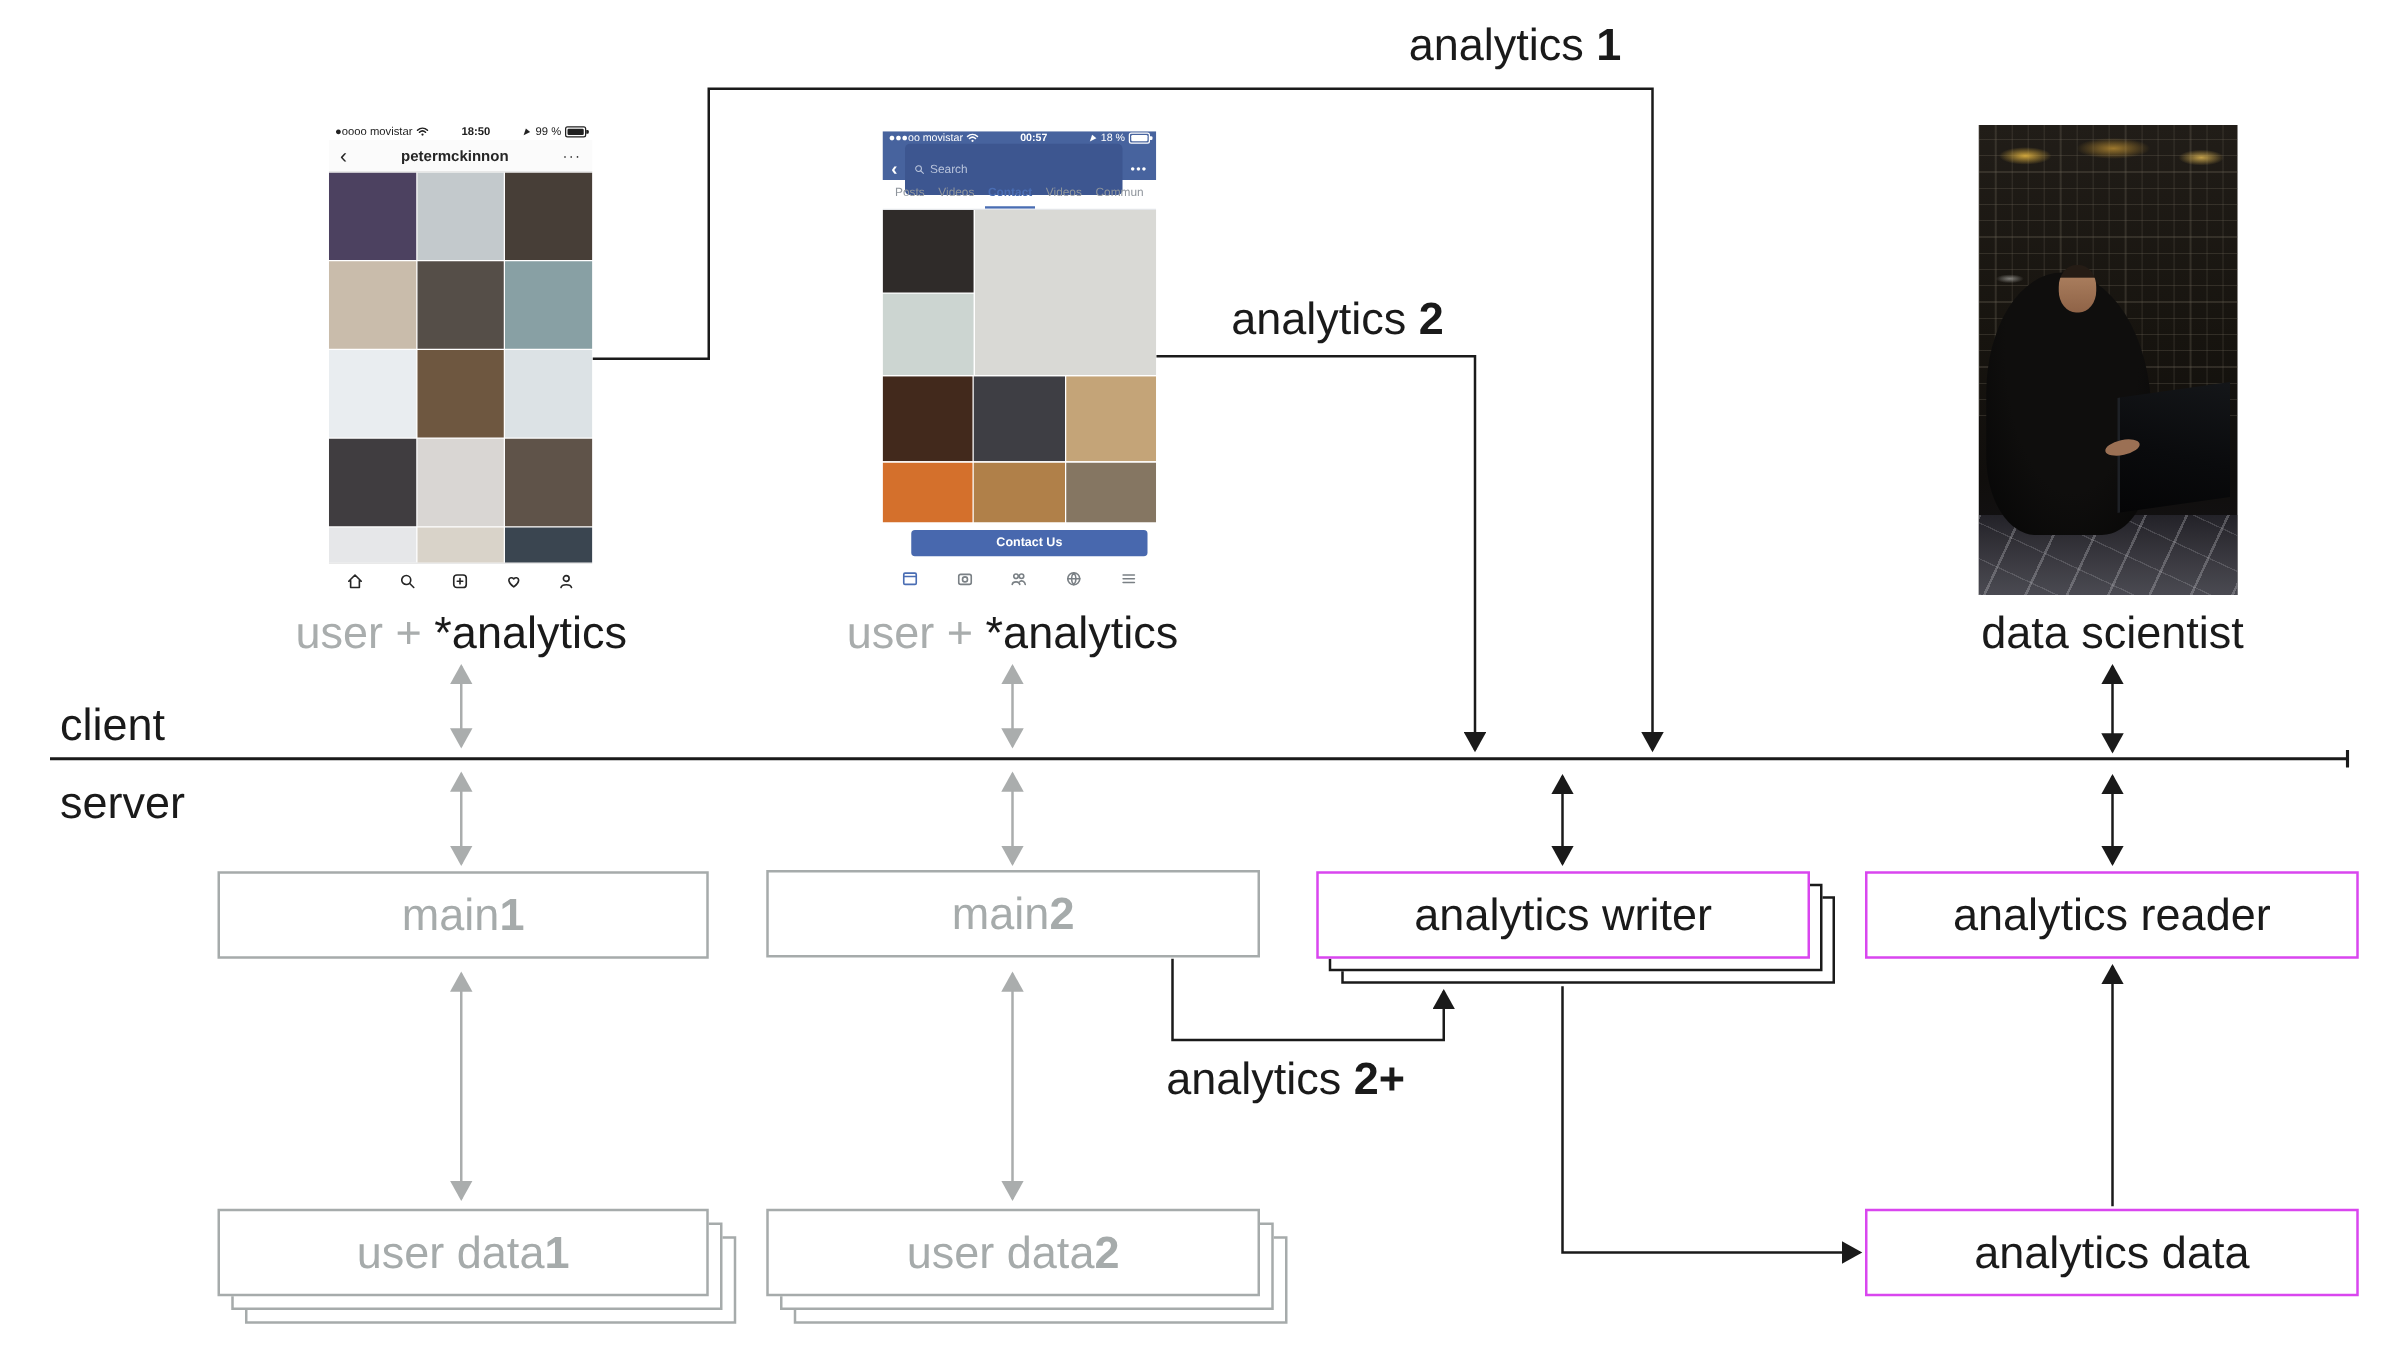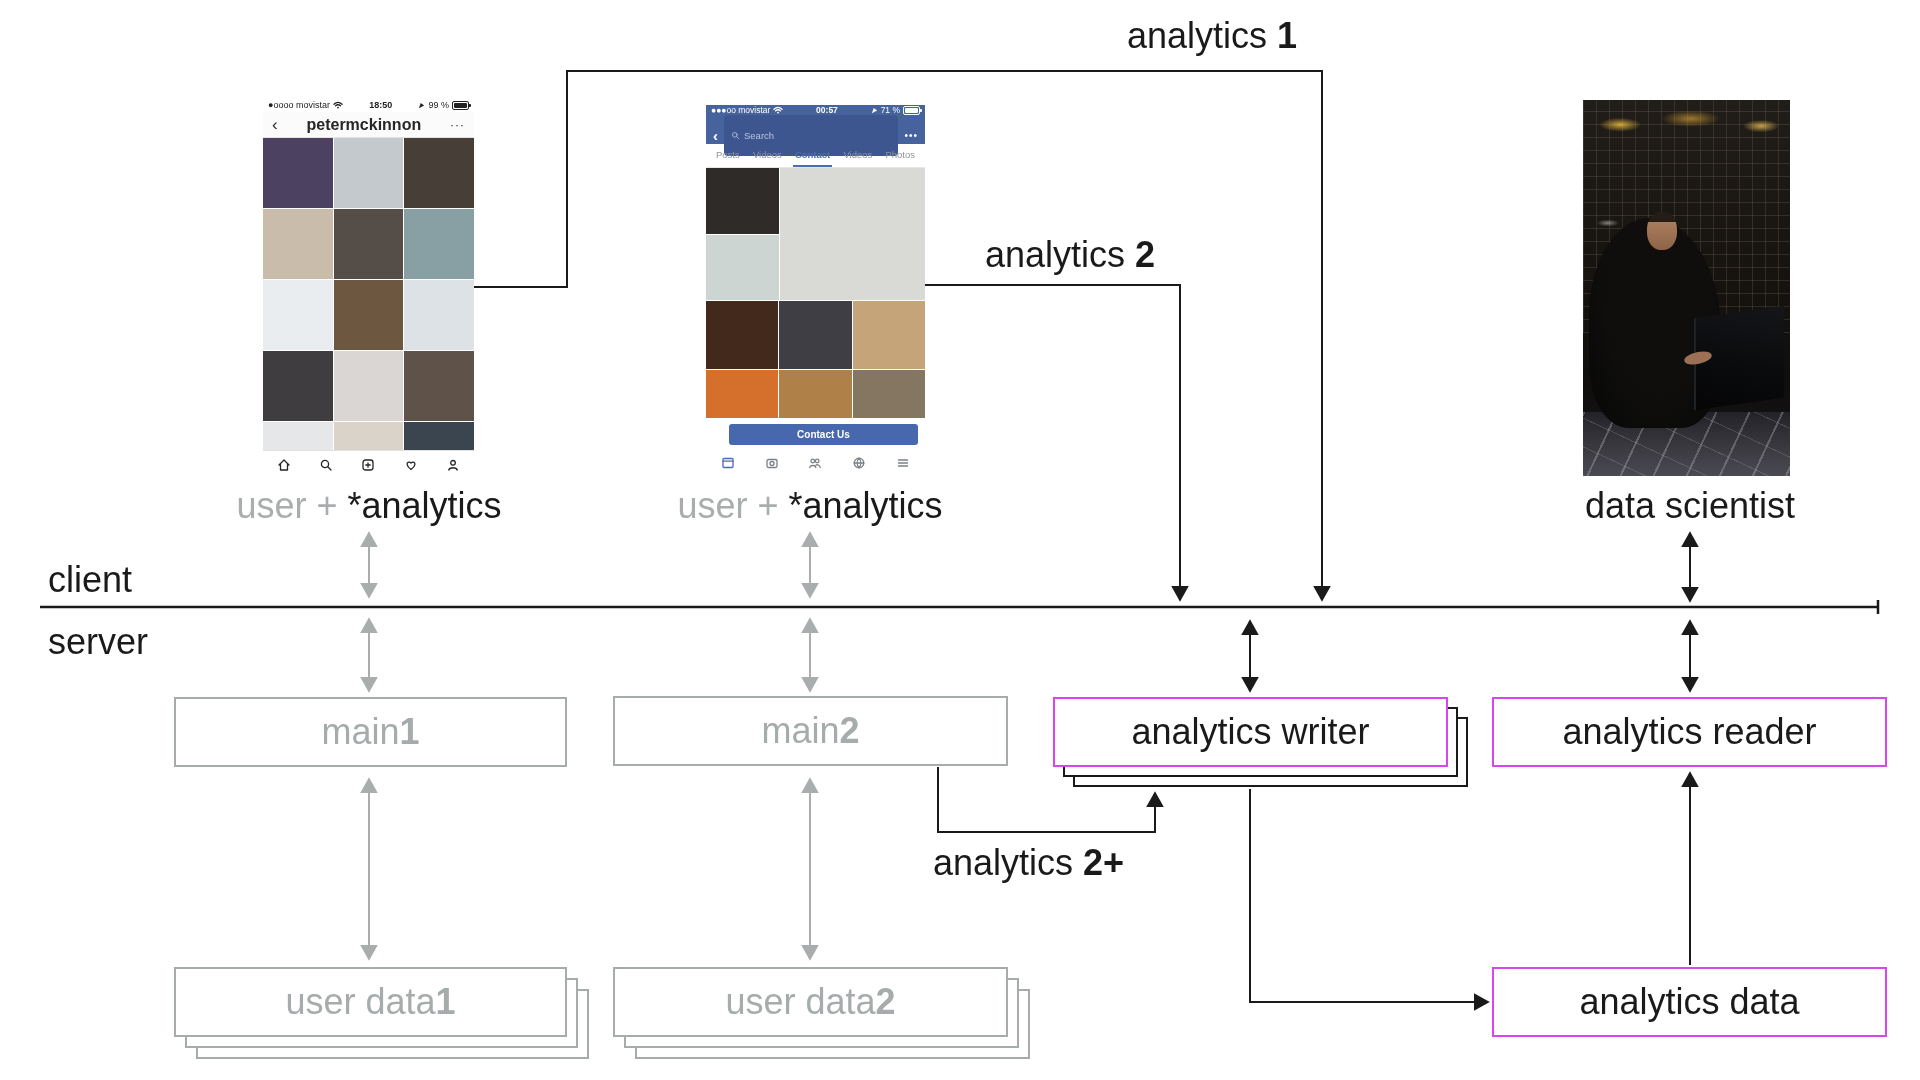--- a/index.html
+++ b/index.html
@@ -30,21 +30,21 @@
   .batt i{position:absolute;top:1px;left:1px;bottom:1px;right:1px;background:currentColor;border-radius:1px;}
   .batt:after{content:"";position:absolute;right:-3px;top:2px;width:2px;height:3px;background:currentColor;border-radius:0 1px 1px 0;}
   .tilegrid{display:grid;grid-template-columns:1fr 1fr 1fr;gap:1px;overflow:hidden;}
   .tilegrid div{width:100%;height:100%;}
 
   
   .ig{left:263px;top:98px;width:211px;height:380px;}
   .ig .statusbar{height:14px;color:#222;}
   .ig-header{height:26px;display:flex;align-items:center;justify-content:space-between;padding:0 9px;border-bottom:1px solid #e2e2e2;box-sizing:border-box;background:#fbfbfb;}
   .ig-back{font-size:17px;color:#262626;line-height:1;}
-  .ig-user{font-size:16px;font-weight:700;color:#262626;}
+  .ig-user{font-size:12px;font-weight:700;color:#262626;}
   .ig-more{font-size:12px;color:#262626;letter-spacing:1px;}
   .ig-grid{height:312px;grid-auto-rows:70px;}
   .ig-nav{height:27px;display:flex;align-items:center;justify-content:space-around;border-top:1px solid #e2e2e2;color:#262626;background:#fff;}
   .icn{display:block;}
   .icn path,.icn circle,.icn rect{fill:none;stroke:currentColor;stroke-width:1.3;stroke-linecap:round;stroke-linejoin:round;}
   .icn .fill{fill:currentColor;stroke:none;}
 
   
   .fb{left:706px;top:105px;width:219px;height:375px;}
   .fb-head{height:39px;background:#47639e;color:#fff;display:flex;flex-direction:column;}
@@ -248,21 +248,21 @@
           <svg class="icn" width="10" height="8" viewBox="0 0 10 8">
             <path d="M1 3.2 C3.4 1 6.6 1 9 3.2 M2.6 4.8 C4 3.6 6 3.6 7.4 4.8"></path>
               <circle class="fill" cx="5" cy="6.6" r="0.9"></circle>
           </svg>
         </span>
         <span style="font-weight:700">00:57</span>
         <span class="sb-right">
           <svg class="icn" width="7" height="7" viewBox="0 0 8 8">
               <path class="fill" d="M1 7 L7 4.1 L3.1 1 Z"></path>
             </svg>
-          <span>71 %</span>
+          <span>18 %</span>
           <span class="batt">
               <i></i>
             </span>
         </span>
       </div>
       <div class="fb-srow">
         <span class="fb-back">‹</span>
         <span class="fb-pill">
           <svg class="icn" width="9" height="9" viewBox="0 0 14 14">
               <circle cx="6" cy="6" r="3.6"></circle>
@@ -271,21 +271,21 @@
           <span>Search</span>
         </span>
         <span class="fb-more">•••</span>
       </div>
     </div>
     <div class="fb-tabs">
       <span>Posts</span>
       <span>Videos</span>
       <span class="active">Contact</span>
       <span>Videos</span>
-      <span>Photos</span>
+      <span>Commun</span>
     </div>
     <div class="fb-bigrow">
       <div class="lcol tilegrid" style="grid-template-columns:1fr;">
           <div style="background: rgb(47, 43, 41);"></div>
           <div style="background: rgb(204, 213, 209);"></div>
         </div>
       <div style="background: rgb(217, 217, 213);"></div>
     </div>
     <div class="tilegrid fb-r3">
         <div style="background: rgb(66, 41, 28);"></div>

